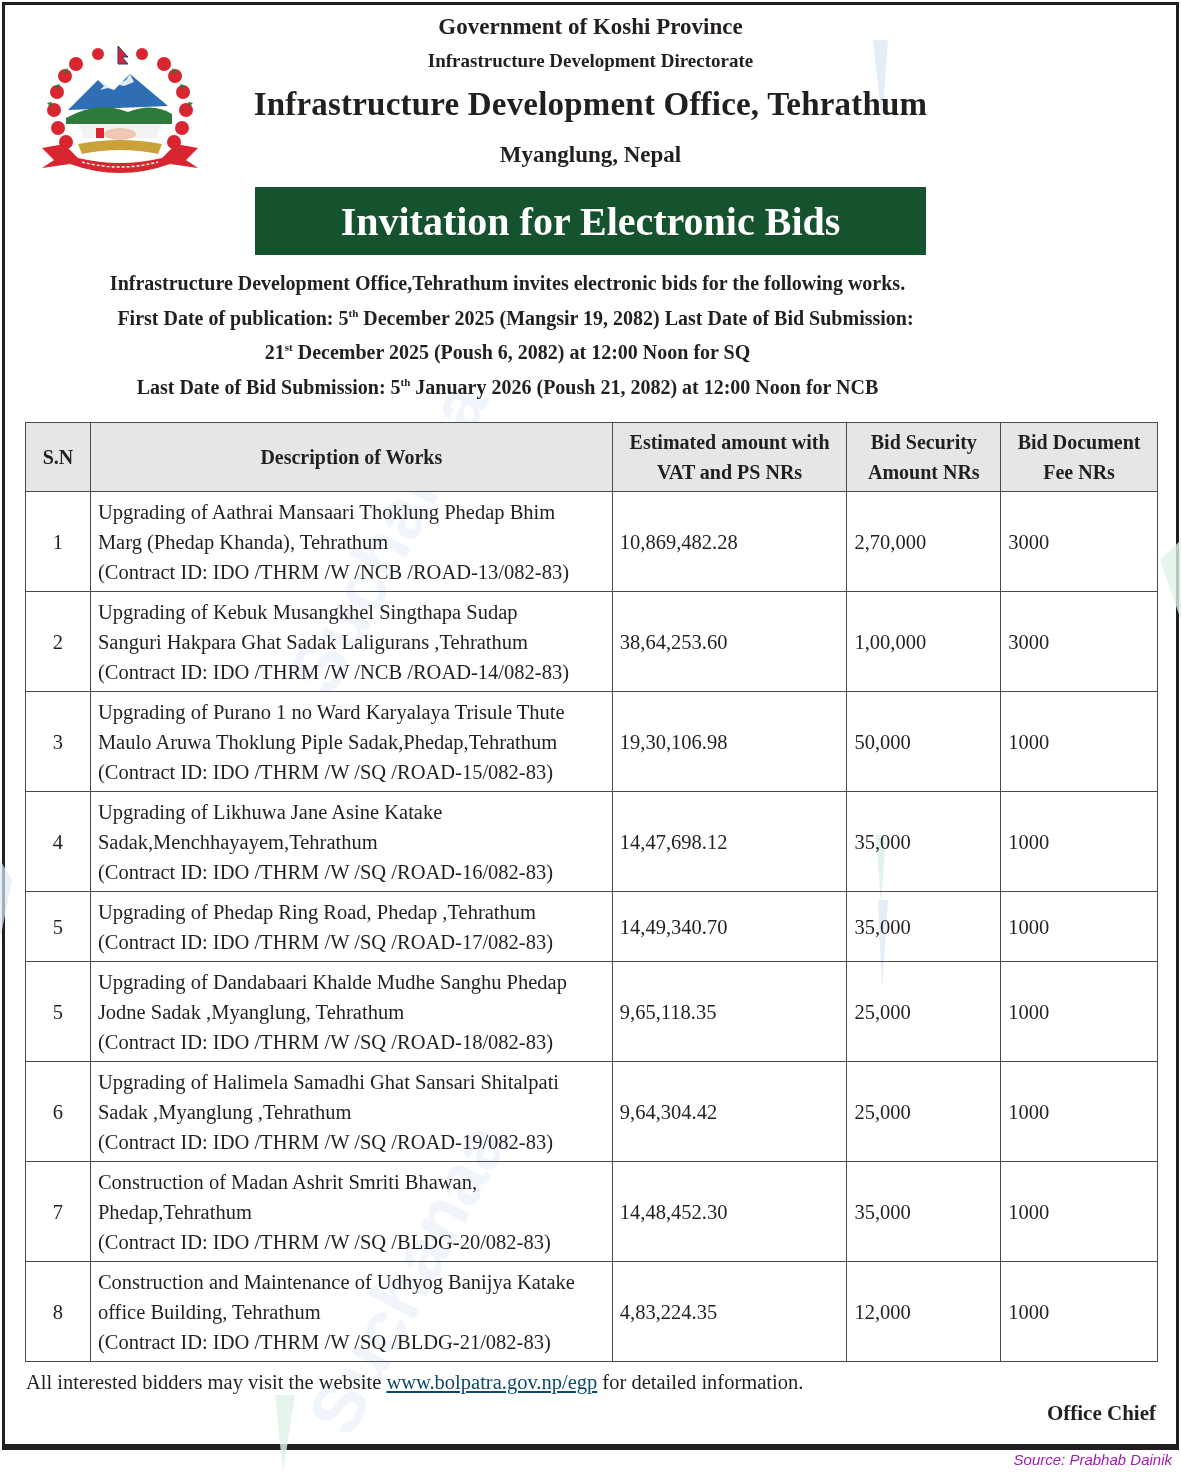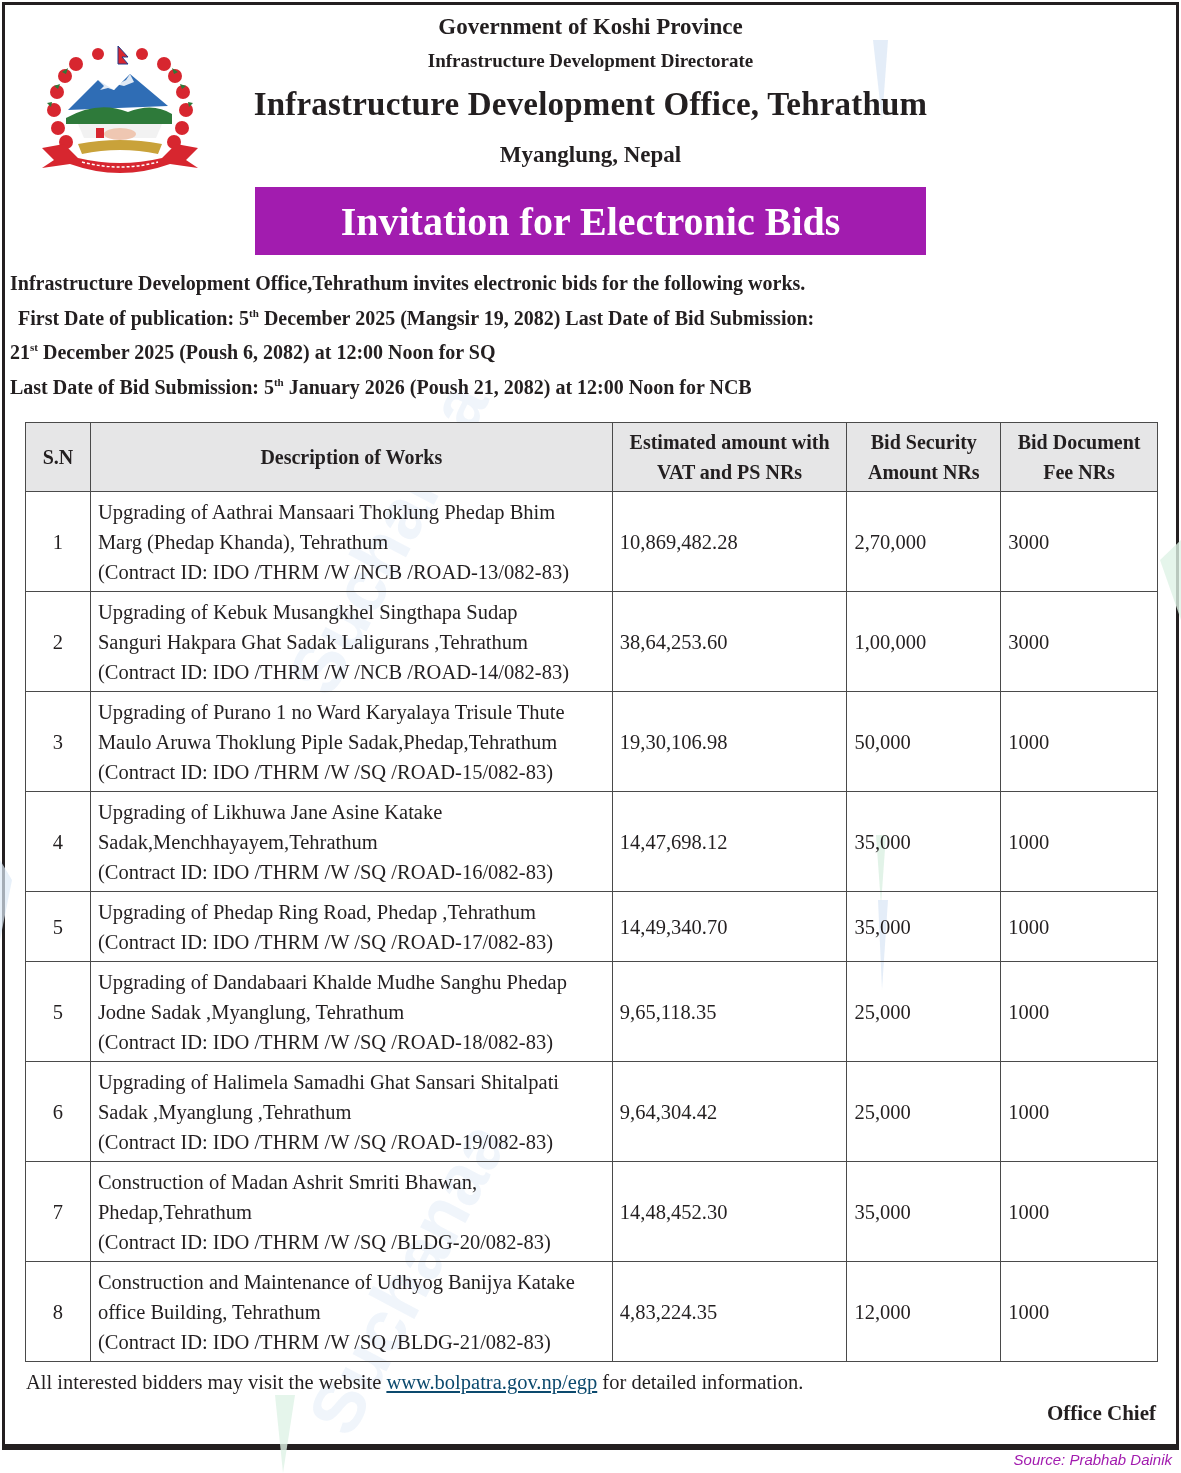--- a/index.html
+++ b/index.html
@@ -17,25 +17,25 @@
   .emblem { position: absolute; left: 38px; top: 40px; width: 164px; height: 140px; }
 
   .hdr { position: absolute; left: 0; width: 1181px; text-align: center; font-weight: bold; }
   .h1 { top: 14px; font-size: 23px; }
   .h2 { top: 50px; font-size: 19px; }
   .h3 { top: 86px; font-size: 33px; letter-spacing: 0.2px; }
   .h4 { top: 142px; font-size: 23px; }
 
   .banner {
     position: absolute; left: 255px; top: 187px; width: 671px; height: 68px;
-    background: #a21caf; color: #fff; font-weight: bold; font-size: 40px;
+    background: #14532d; color: #fff; font-weight: bold; font-size: 40px;
     display: flex; align-items: center; justify-content: center;
   }
 
-  .intro { position: absolute; left: 0; width: 1005px; font-weight: bold; font-size: 20px; padding-left: 10px; }
+  .intro { position: absolute; left: 0; width: 1005px; text-align: center; font-weight: bold; font-size: 20px; padding-left: 10px; }
   .i1 { top: 272px; } .i2 { top: 307px; margin-left: 8px; } .i3 { top: 341px; } .i4 { top: 376px; }
   sup { font-size: 11px; vertical-align: top; position: relative; top: 0px; }
 
   table.bids {
     position: absolute; left: 25px; top: 422px; width: 1133px;
     border-collapse: collapse; font-size: 20.5px;
   }
   table.bids th, table.bids td { border: 1.5px solid #4a4a4a; }
   table.bids th {
     background: #e6e6e7; font-weight: bold; font-size: 20px; line-height: 30px;

